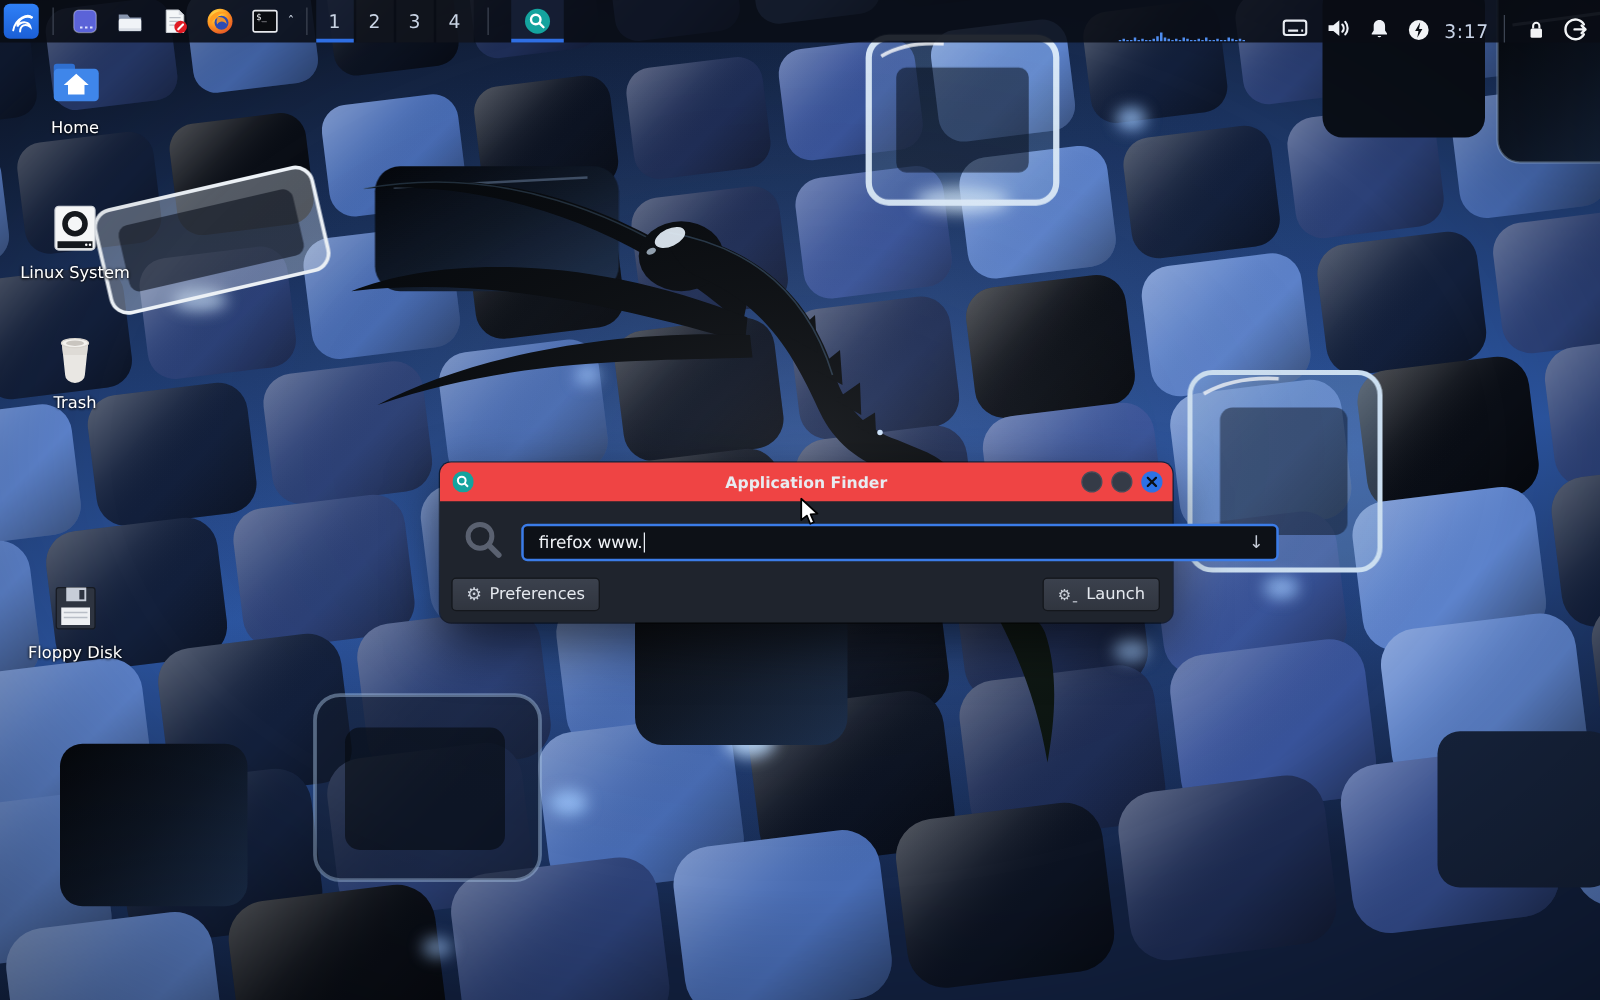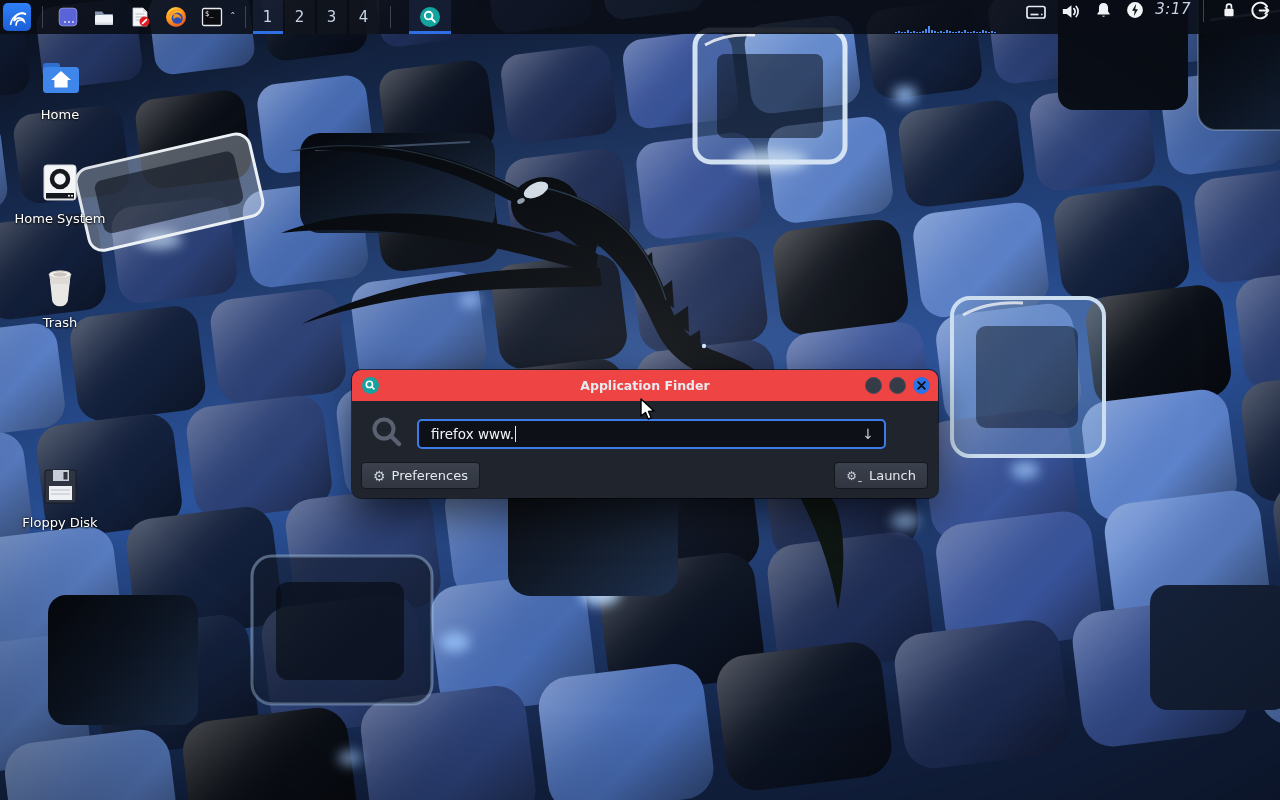--- a/index.html
+++ b/index.html
@@ -20,21 +20,21 @@
             background:linear-gradient(180deg,#2f80f7,#1b5fd6);
             display:flex;align-items:center;justify-content:center;flex:none;cursor:default;}
   .launcher{width:26px;height:26px;margin:0 5px;display:flex;align-items:center;justify-content:center;flex:none;}
   .chev{color:#c9d2de;font-size:11px;margin:0 2px 0 0;}
   .ws-btn{width:30px;height:34px;display:flex;align-items:center;justify-content:center;
           color:#c9d4e4;font-size:15px;background:rgba(255,255,255,0.03);
           border-bottom:3px solid transparent;padding-top:3px;margin-right:2px;}
   .ws-btn.active{background:rgba(90,130,220,0.12);border-bottom-color:#2f6fe4;}
   .task-btn{width:42px;height:34px;margin-left:11px;display:flex;align-items:center;justify-content:center;
             background:rgba(90,130,220,0.12);border-bottom:3px solid #2f6fe4;padding-top:3px;}
-  .tray{margin-left:auto;display:flex;align-items:flex-start;height:34px;font-style:italic;}
+  .tray{margin-left:auto;display:flex;align-items:flex-end;height:34px;}
   .cpu{width:112px;height:34px;position:relative;margin-right:6px;}
   .cpu .bars{position:absolute;left:0;right:0;bottom:1px;height:8px;display:flex;align-items:flex-end;}
   .cpu .bars i{width:2px;margin-right:1px;background:#4f8df0;display:block;}
   .tray-ic{margin-left:11px;display:flex;align-items:center;justify-content:center;}
   .clock{margin-left:10px;color:#c8d3e6;font-size:15px;letter-spacing:.5px;}
   .tray .psep{margin:0 4px 0 12px;}
 
   
   .dicon{position:absolute;left:12px;width:96px;text-align:center;z-index:10;}
   .dicon .ic{display:flex;justify-content:center;}
@@ -47,21 +47,21 @@
           background:#1f242d;border-radius:9px;
           box-shadow:0 16px 42px rgba(0,0,0,.6),0 0 0 1px rgba(0,0,0,.55);}
   .titlebar{position:relative;height:31px;background:#ef4444;border-radius:9px 9px 0 0;}
   .titlebar .appic{position:absolute;left:10px;top:7px;}
   .titlebar .title{position:absolute;left:0;right:0;top:0;height:31px;line-height:31px;
                    text-align:center;color:#e8ebf0;font-size:12.5px;font-weight:bold;}
   .winbtns{position:absolute;right:8px;top:7px;display:flex;gap:7px;}
   .wbtn{width:17px;height:17px;border-radius:50%;background:#353b47;border:1px solid #454c5a;}
   .wbtn.close{background:#2d72e6;border-color:#2d72e6;display:flex;align-items:center;justify-content:center;}
   .find-glass{position:absolute;left:17px;top:44px;}
-  .search-box{position:absolute;left:65px;top:49px;width:469px;height:30px;background:#0d1117;
+  .search-box{position:absolute;left:65px;top:49px;width:606px;height:30px;background:#0d1117;
               border:2px solid #3b7ce8;border-radius:5px;display:flex;align-items:center;
               padding:0 10px 0 12px;color:#f0f3f7;font-size:13.5px;}
   .caret{display:inline-block;width:1px;height:16px;background:#e8edf4;margin-left:1px;}
   .search-box .arrow{margin-left:auto;color:#c6cdd8;font-size:14px;}
   .dbtn{position:absolute;top:92px;height:27px;display:flex;align-items:center;gap:6px;
         background:linear-gradient(180deg,#3b414d,#30353f);border:1px solid #14171c;border-radius:4px;
         color:#e4e8ee;font-size:13px;padding:0 11px;}
   .dbtn .gear{font-family:"DejaVu Sans",sans-serif;color:#cdd3dc;font-size:14px;line-height:1;}
   .dbtn.prefs{left:9px;}
   .dbtn.launch{right:10px;}
@@ -332,42 +332,42 @@
         <ellipse cx="536" cy="190" rx="13" ry="7" fill="#e8f3fd" opacity="0.92" transform="rotate(-25 536 190)"></ellipse>
         <ellipse cx="521" cy="201" rx="4" ry="2.4" fill="#cfe2f6" opacity="0.7" transform="rotate(-25 521 201)"></ellipse>
         <circle cx="704" cy="346" r="2.2" fill="#cfe6ff"></circle>
         <path d="M800,497 C818,532 831,568 838,610 C844,576 847,538 836,506 C830,490 812,489 800,497 Z" fill="#0b1410"></path>
       </g>
 
       <rect x="0" y="0" width="1280" height="800" fill="url(#vig)"></rect>
     </svg>
   </div>
 
-  <div class="dicon" style="top:56px">
+  <div class="dicon" style="top:44px">
     <div class="ic">
       <svg width="46" height="46" viewBox="0 0 46 46">
         <rect x="6" y="7" width="17" height="9" rx="2.5" fill="#2f6fd0"></rect>
         <rect x="6" y="11" width="36" height="26" rx="3.5" fill="#3f86ea"></rect>
         <path d="M24 15 l10 9 h-3.4 v7.5 h-13.2 v-7.5 h-3.4 z" fill="#ffffff"></path>
       </svg>
     </div>
     <div class="lbl">Home</div>
   </div>
 
   <div class="dicon" style="top:160px">
     <div class="ic">
       <svg width="46" height="46" viewBox="0 0 46 46">
         <rect x="7" y="5" width="32" height="35" rx="3" fill="#f5f6f7" stroke="#cfd3d9" stroke-width="1"></rect>
         <circle cx="23" cy="19" r="8" fill="none" stroke="#15181d" stroke-width="4.5"></circle>
         <rect x="9" y="33" width="28" height="5.5" fill="#15181d"></rect>
         <circle cx="32" cy="35.8" r="1" fill="#ffffff"></circle>
           <circle cx="35" cy="35.8" r="1" fill="#ffffff"></circle>
       </svg>
     </div>
-    <div class="lbl">Home System</div>
+    <div class="lbl">Linux System</div>
   </div>
 
   <div class="dicon" style="top:264px">
     <div class="ic">
       <svg width="46" height="46" viewBox="0 0 46 46">
         <path d="M12.5 11 h21 l-2.6 25 a5 4 0 0 1 -15.8 0 z" fill="#e9e7e3"></path>
         <path d="M12.5 11 h21 l-1 9 h-19 z" fill="#dedbd6"></path>
         <ellipse cx="23" cy="10.5" rx="10.8" ry="3.6" fill="#f4f2ee" stroke="#d8d4ce" stroke-width="1"></ellipse>
         <ellipse cx="23" cy="10.5" rx="7.2" ry="2.2" fill="#c9c5bf"></ellipse>
       </svg>

